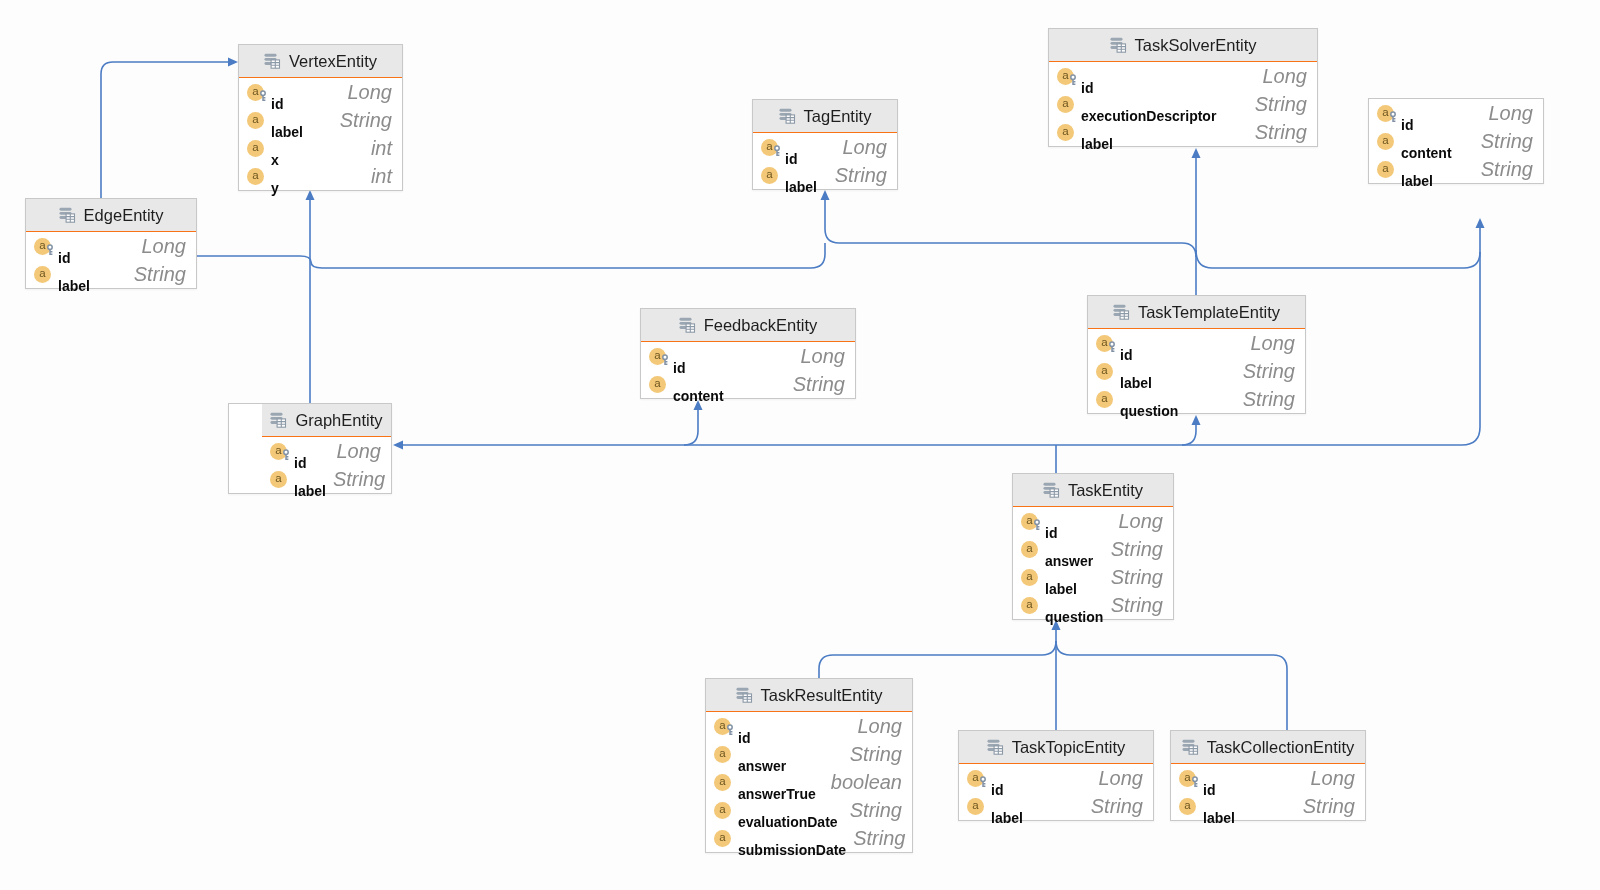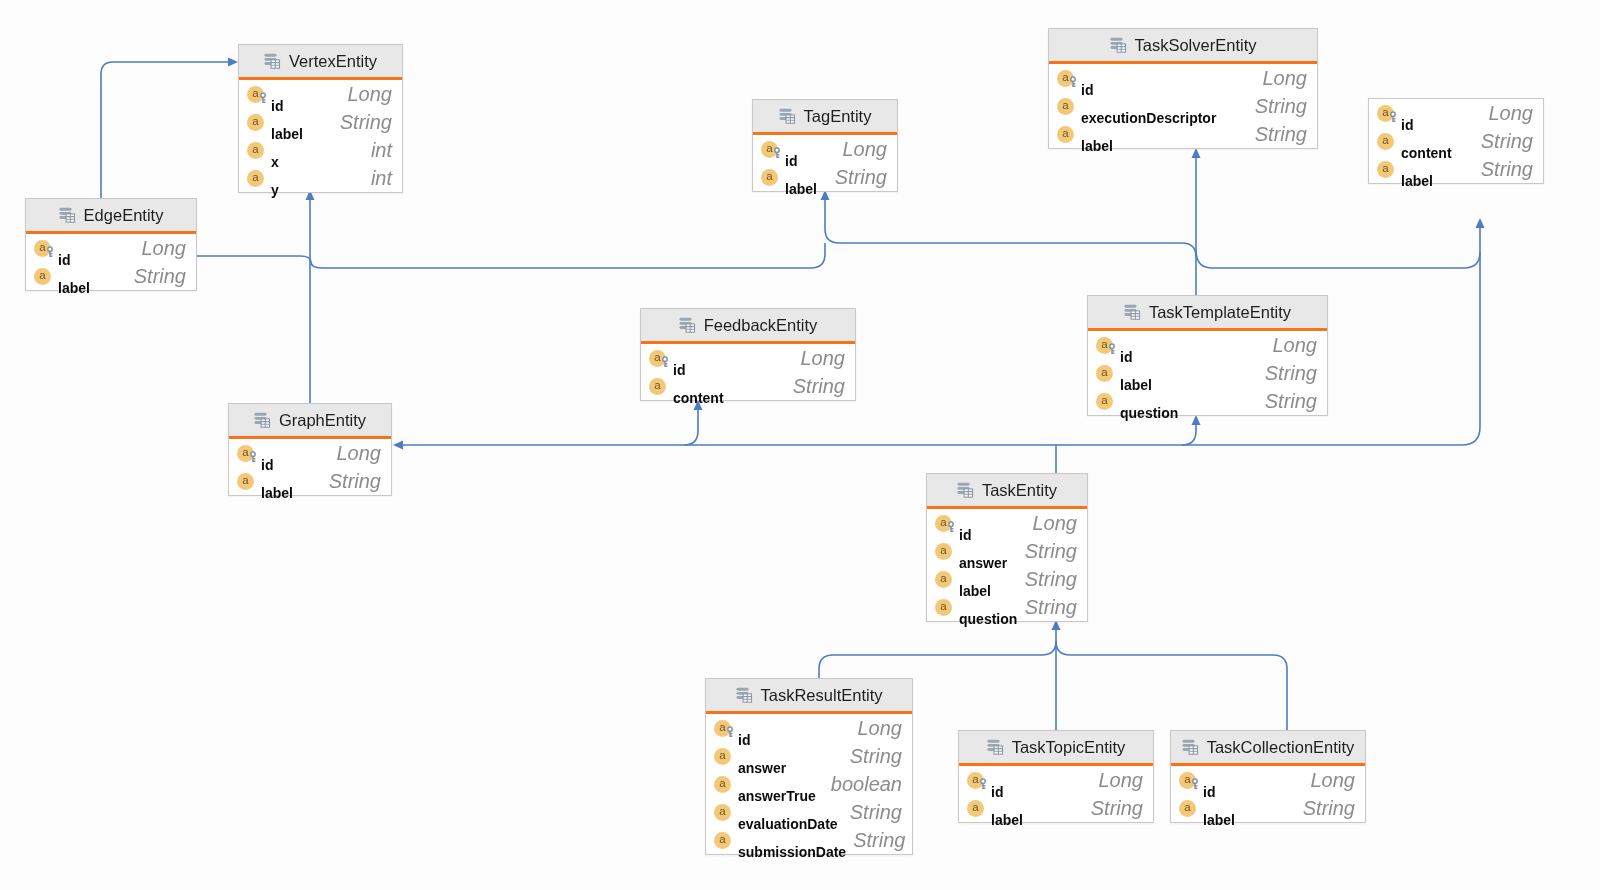--- a/index.html
+++ b/index.html
@@ -11,21 +11,21 @@
     --attr-bg:#F3C878; --attr-letter:#6E5620; --keycol:#8191A5; --tableicon:#9AA6B2;
   }
   .edges{position:absolute;left:0;top:0;}
   .edgeline{stroke:var(--connector);stroke-width:1.6;fill:none;}
   .arrowhead{fill:var(--connector);stroke:none;}
   .entity{
     position:absolute;background:#fff;border:1px solid var(--box-border);
     box-sizing:border-box;box-shadow:0 1px 2px rgba(0,0,0,.05);
   }
   .e-header{
-    height:32px;background:var(--header-bg);border-bottom:3px solid #f97316;
+    height:32px;background:var(--header-bg);border-bottom:1px solid #f97316;
     display:flex;align-items:center;justify-content:center;gap:8px;
     font-size:16.5px;color:var(--title-text);white-space:nowrap;
   }
   .e-row{height:28px;display:flex;align-items:center;padding:0 10px 0 8px;gap:7px;background:#fff;}
   .f-name{font-weight:700;font-size:14px;color:var(--name-text);white-space:nowrap;margin-top:24px;}
   .f-type{margin-left:auto;font-style:italic;font-size:20px;color:var(--type-text);white-space:nowrap;}
   .a-icon{
     position:relative;flex:0 0 auto;width:17px;height:17px;border-radius:50%;
     background:var(--attr-bg);display:flex;align-items:center;justify-content:center;
     font-size:11.5px;line-height:1;color:var(--attr-letter);
@@ -264,21 +264,21 @@
               </svg></span></span>
           <span class="f-name">id</span>
           <span class="f-type">Long</span>
         </div>
         <div class="e-row">
           <span class="a-icon">a</span>
           <span class="f-name">content</span>
           <span class="f-type">String</span>
         </div>
       </div>
-      <div class="entity" style="left: 1087px; top: 295px; width: 241px;">
+      <div class="entity" style="left: 1087px; top: 295px; width: 219px;">
         <div class="e-header">
           <span class="t-icon">
             <svg width="17" height="16" viewBox="0 0 17 16">
               <g fill="#9AA6B2">
                 <rect x="0.5" y="0.8" width="12" height="2.9" rx="1.45"></rect>
                 <rect x="0.5" y="4.9" width="12" height="2.9" rx="1.45"></rect>
                 <rect x="0.5" y="9" width="12" height="2.9" rx="1.45"></rect>
               </g>
               <rect x="7.1" y="6.9" width="8.4" height="8.3" fill="#FFFFFF" stroke="#8C99A6" stroke-width="1.1"></rect>
               <path d="M7.1 9.6 h8.4 M7.1 12.3 h8.4 M11.3 6.9 v8.3" stroke="#8C99A6" stroke-width="1.1" fill="none"></path>
@@ -298,21 +298,21 @@
           <span class="a-icon">a</span>
           <span class="f-name">label</span>
           <span class="f-type">String</span>
         </div>
         <div class="e-row">
           <span class="a-icon">a</span>
           <span class="f-name">question</span>
           <span class="f-type">String</span>
         </div>
       </div>
-      <div class="entity" style="left: 228px; top: 403px; width: 164px;">
+      <div class="entity" style="left: 228px; top: 403px; width: 164px; padding-left: 33px;">
         <div class="e-header">
           <span class="t-icon">
             <svg width="17" height="16" viewBox="0 0 17 16">
               <g fill="#9AA6B2">
                 <rect x="0.5" y="0.8" width="12" height="2.9" rx="1.45"></rect>
                 <rect x="0.5" y="4.9" width="12" height="2.9" rx="1.45"></rect>
                 <rect x="0.5" y="9" width="12" height="2.9" rx="1.45"></rect>
               </g>
               <rect x="7.1" y="6.9" width="8.4" height="8.3" fill="#FFFFFF" stroke="#8C99A6" stroke-width="1.1"></rect>
               <path d="M7.1 9.6 h8.4 M7.1 12.3 h8.4 M11.3 6.9 v8.3" stroke="#8C99A6" stroke-width="1.1" fill="none"></path>
@@ -327,21 +327,21 @@
               </svg></span></span>
           <span class="f-name">id</span>
           <span class="f-type">Long</span>
         </div>
         <div class="e-row">
           <span class="a-icon">a</span>
           <span class="f-name">label</span>
           <span class="f-type">String</span>
         </div>
       </div>
-      <div class="entity" style="left: 926px; top: 473px; width: 162px;">
+      <div class="entity" style="left: 1012px; top: 473px; width: 162px;">
         <div class="e-header">
           <span class="t-icon">
             <svg width="17" height="16" viewBox="0 0 17 16">
               <g fill="#9AA6B2">
                 <rect x="0.5" y="0.8" width="12" height="2.9" rx="1.45"></rect>
                 <rect x="0.5" y="4.9" width="12" height="2.9" rx="1.45"></rect>
                 <rect x="0.5" y="9" width="12" height="2.9" rx="1.45"></rect>
               </g>
               <rect x="7.1" y="6.9" width="8.4" height="8.3" fill="#FFFFFF" stroke="#8C99A6" stroke-width="1.1"></rect>
               <path d="M7.1 9.6 h8.4 M7.1 12.3 h8.4 M11.3 6.9 v8.3" stroke="#8C99A6" stroke-width="1.1" fill="none"></path>

